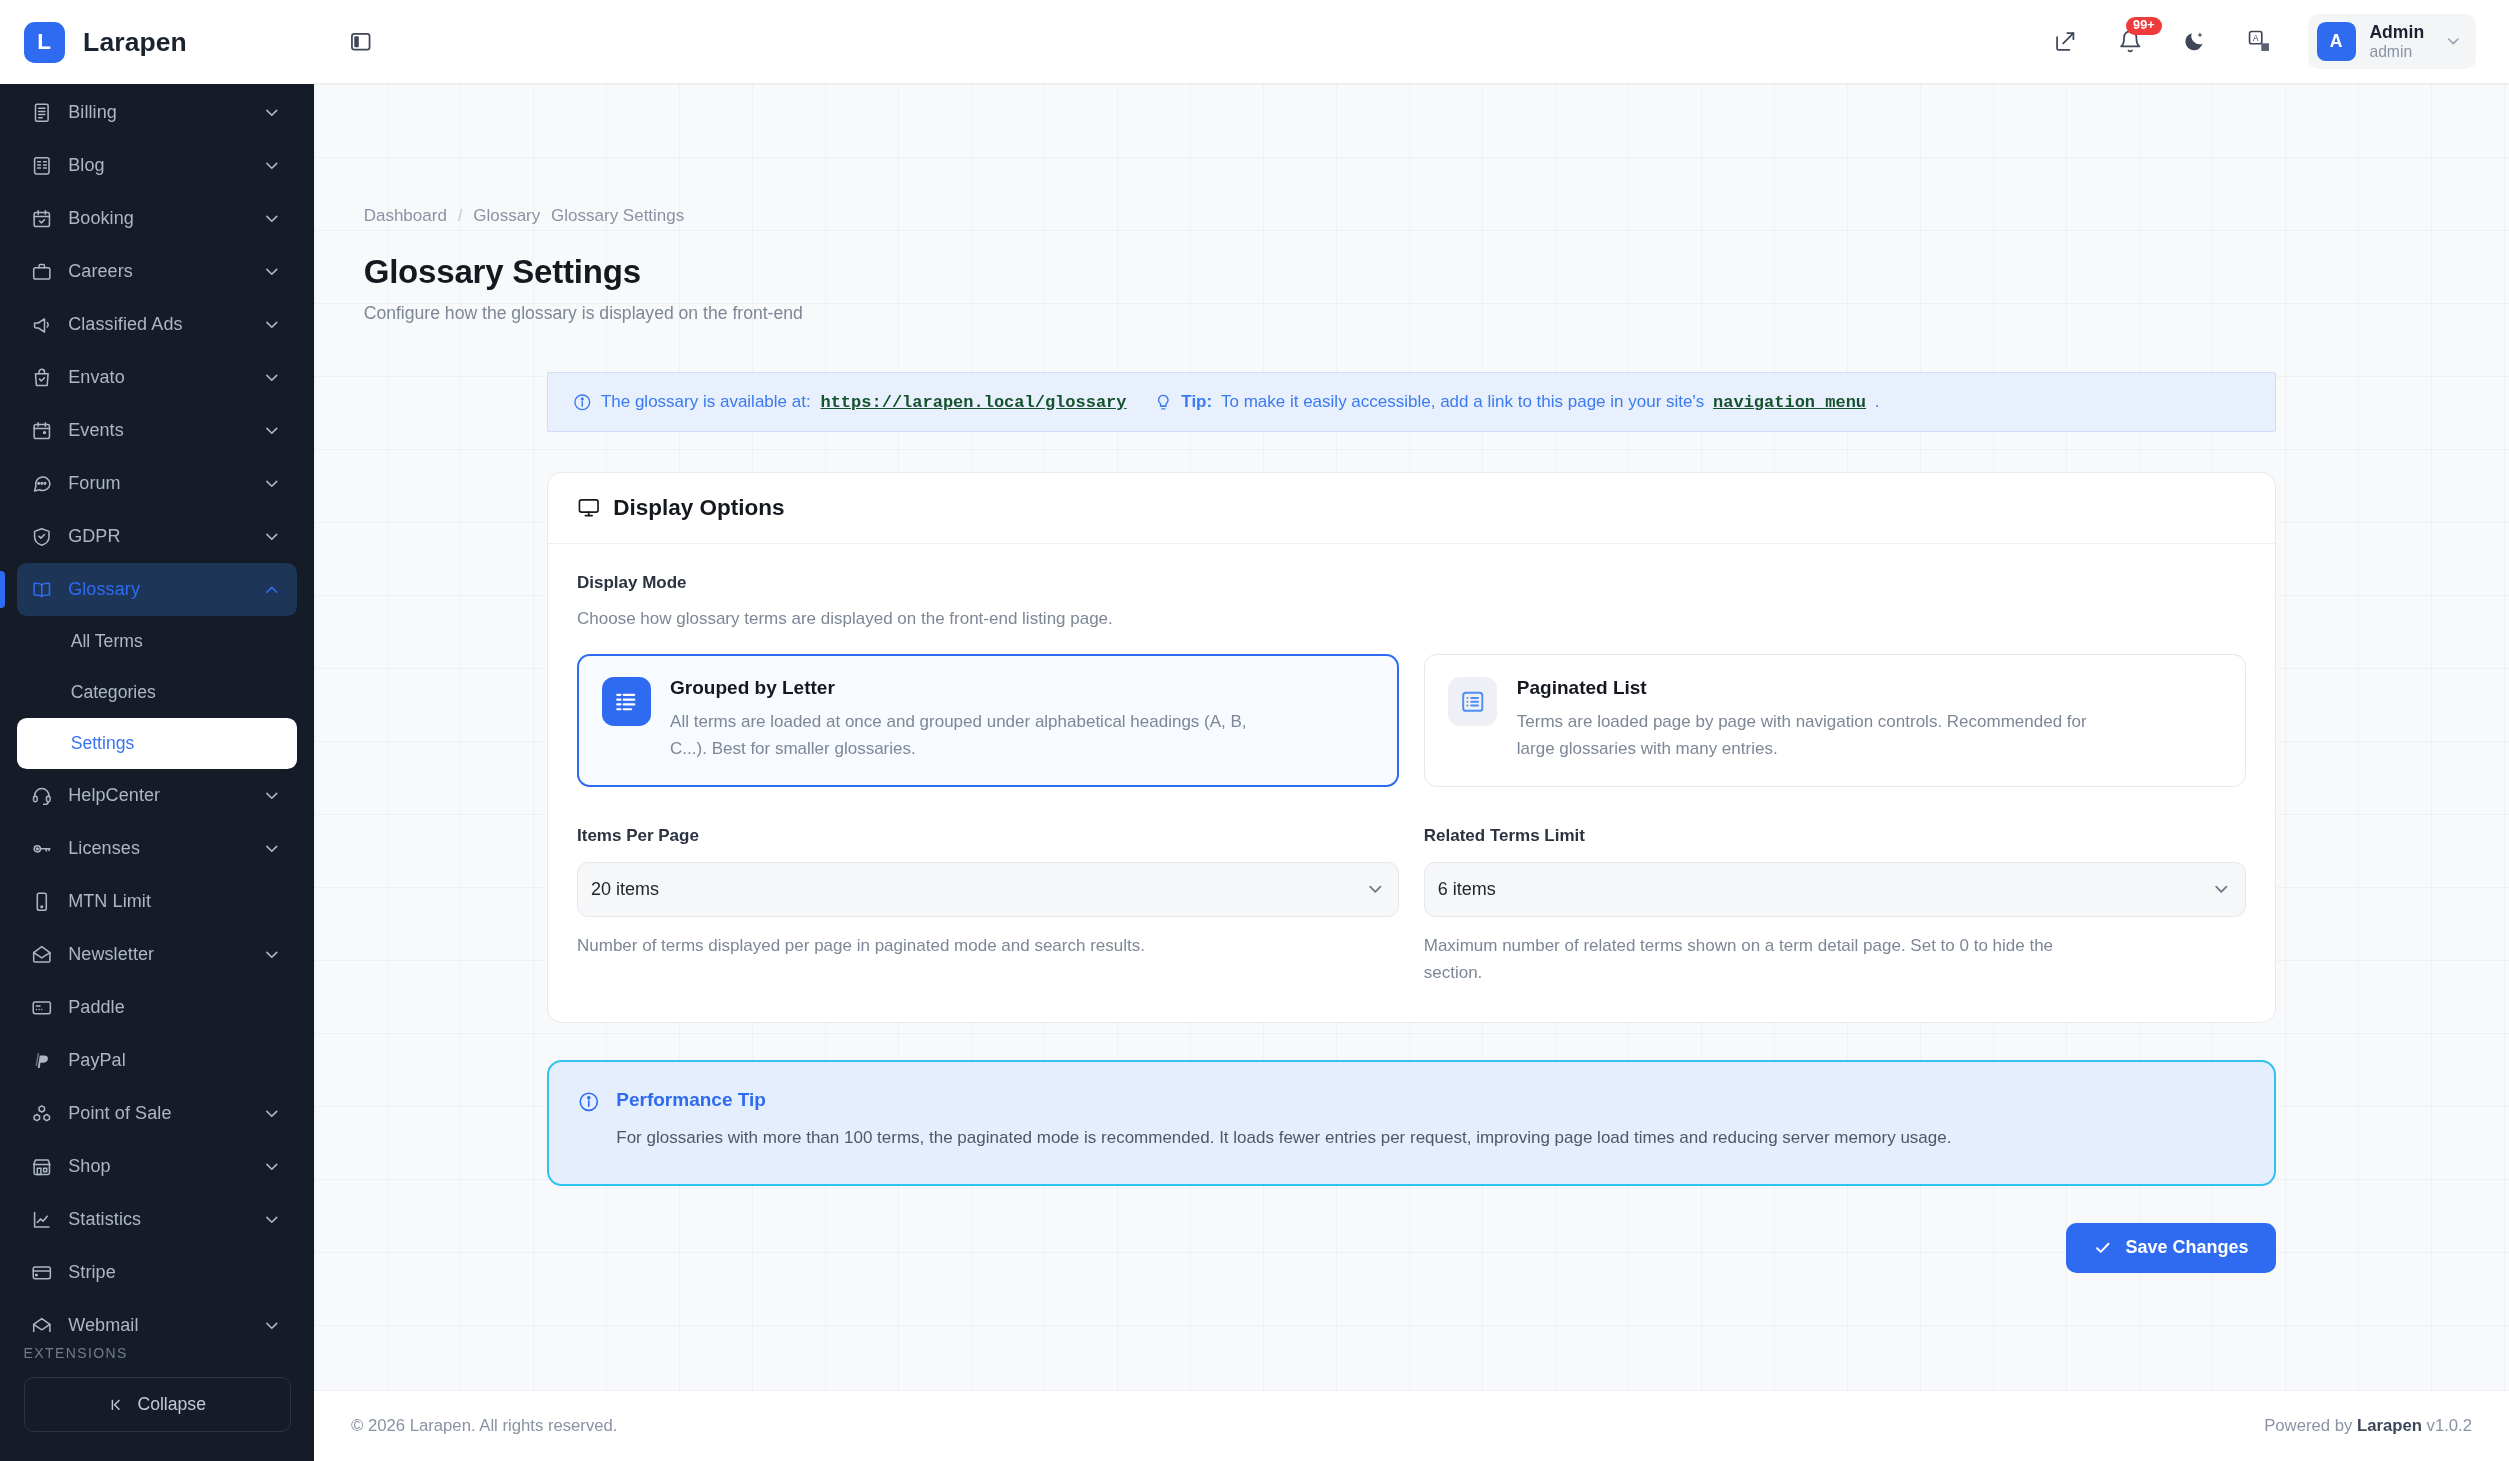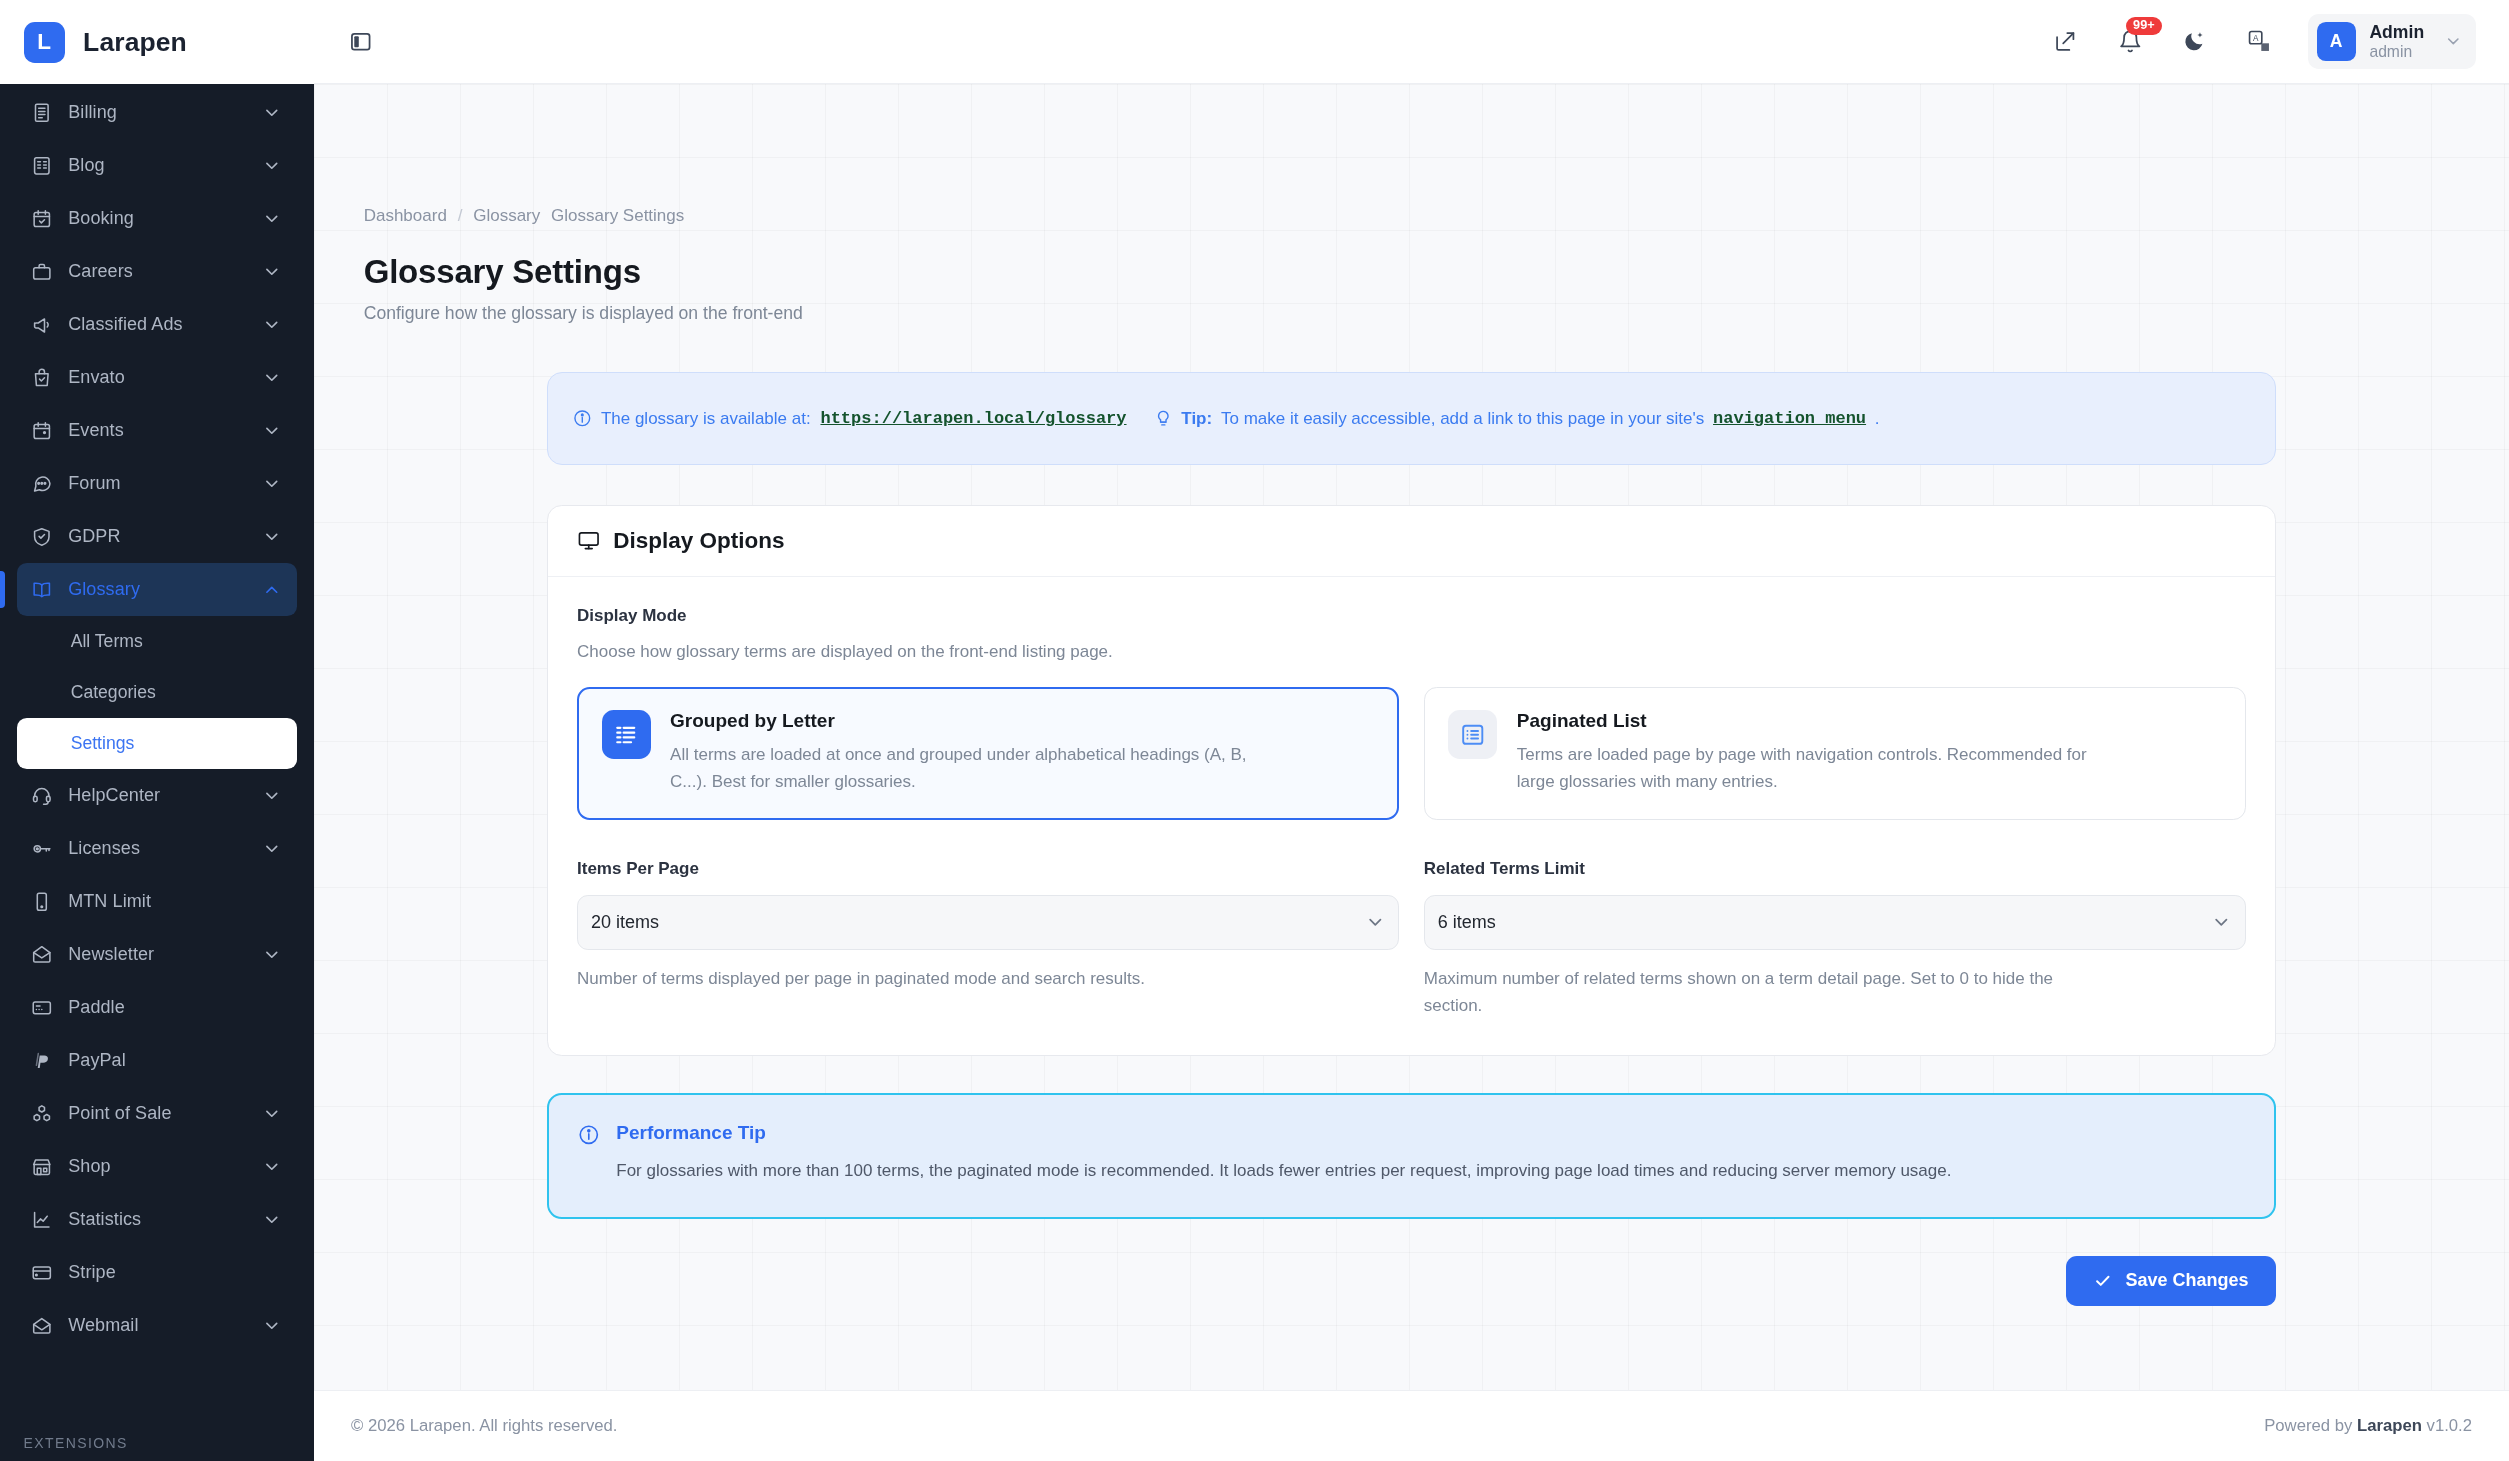--- a/index.html
+++ b/index.html
@@ -107,21 +107,21 @@
     padding: 0 37px;
   }
   .breadcrumb { display: flex; align-items: center; gap: 10.8px; padding: 122px 0 0 12.7px; font-size: 17px; color: #8a93a3; }
   .breadcrumb .sep { color: #c3c9d3; }
   .bc-link { cursor: pointer; }
   .page-title { font-size: 33px; font-weight: bold; color: #15191f; padding: 26.5px 0 0 12.7px; letter-spacing: -0.2px; }
   .page-sub { font-size: 17.6px; color: #7d8796; padding: 12.7px 0 0 12.7px; }
 
   .info-banner {
     margin: 48px 196px 0 196px; background: #e8effd; border: 1px solid #cfdefb;
-    border-radius: 15px; height: 93px; display: flex; align-items: center;
+    border-radius: 2px; height: 60px; display: flex; align-items: center;
     padding: 0 24.5px; gap: 9.8px; color: #3b7bf0; font-size: 17px;
   }
   .info-banner a { color: #14532d; font-weight: bold; text-decoration: underline; font-family: Liberation Mono, monospace; }
   .info-banner .tipw { display: flex; align-items: center; gap: 8.8px; margin-left: 17.6px; }
 
   .card {
     margin: 40px 196px 0 196px; background: #fff; border: 1px solid #e7e9ee;
     border-radius: 14.7px;
   }
   .card-head {
@@ -481,20 +481,31 @@
         </span>
         <span class="lbl">Webmail</span>
         <span class="chev">
           <svg width="19.6" height="19.6" viewBox="0 0 24 24" fill="none" stroke="currentColor" stroke-width="2" stroke-linecap="round" stroke-linejoin="round">
             <path d="M6 9l6 6 6-6"></path>
           </svg>
         </span>
       </div>
     </nav>
   <div class="nav-section">EXTENSIONS</div>
+  <div class="collapse-wrap">
+    <button class="collapse-btn">
+      <span>
+        <svg width="17.6" height="17.6" viewBox="0 0 24 24" fill="none" stroke="currentColor" stroke-width="2" stroke-linecap="round" stroke-linejoin="round">
+            <path d="M15 18l-6-6 6-6"></path>
+            <path d="M6 6v12"></path>
+          </svg>
+      </span>
+      <span>Collapse</span>
+    </button>
+  </div>
 </aside>
 
 <div class="main">
 
   <header class="topbar">
     <div class="panel-toggle">
       <svg width="23.5" height="23.5" viewBox="0 0 24 24" fill="none" stroke="#3d4758" stroke-width="1.8" stroke-linecap="round" stroke-linejoin="round">
           <rect x="3" y="4" width="18" height="16" rx="2.5"></rect>
           <rect x="5.4" y="6.4" width="4.6" height="11.2" rx="1" fill="#3d4758" stroke="none"></rect>
         </svg>

